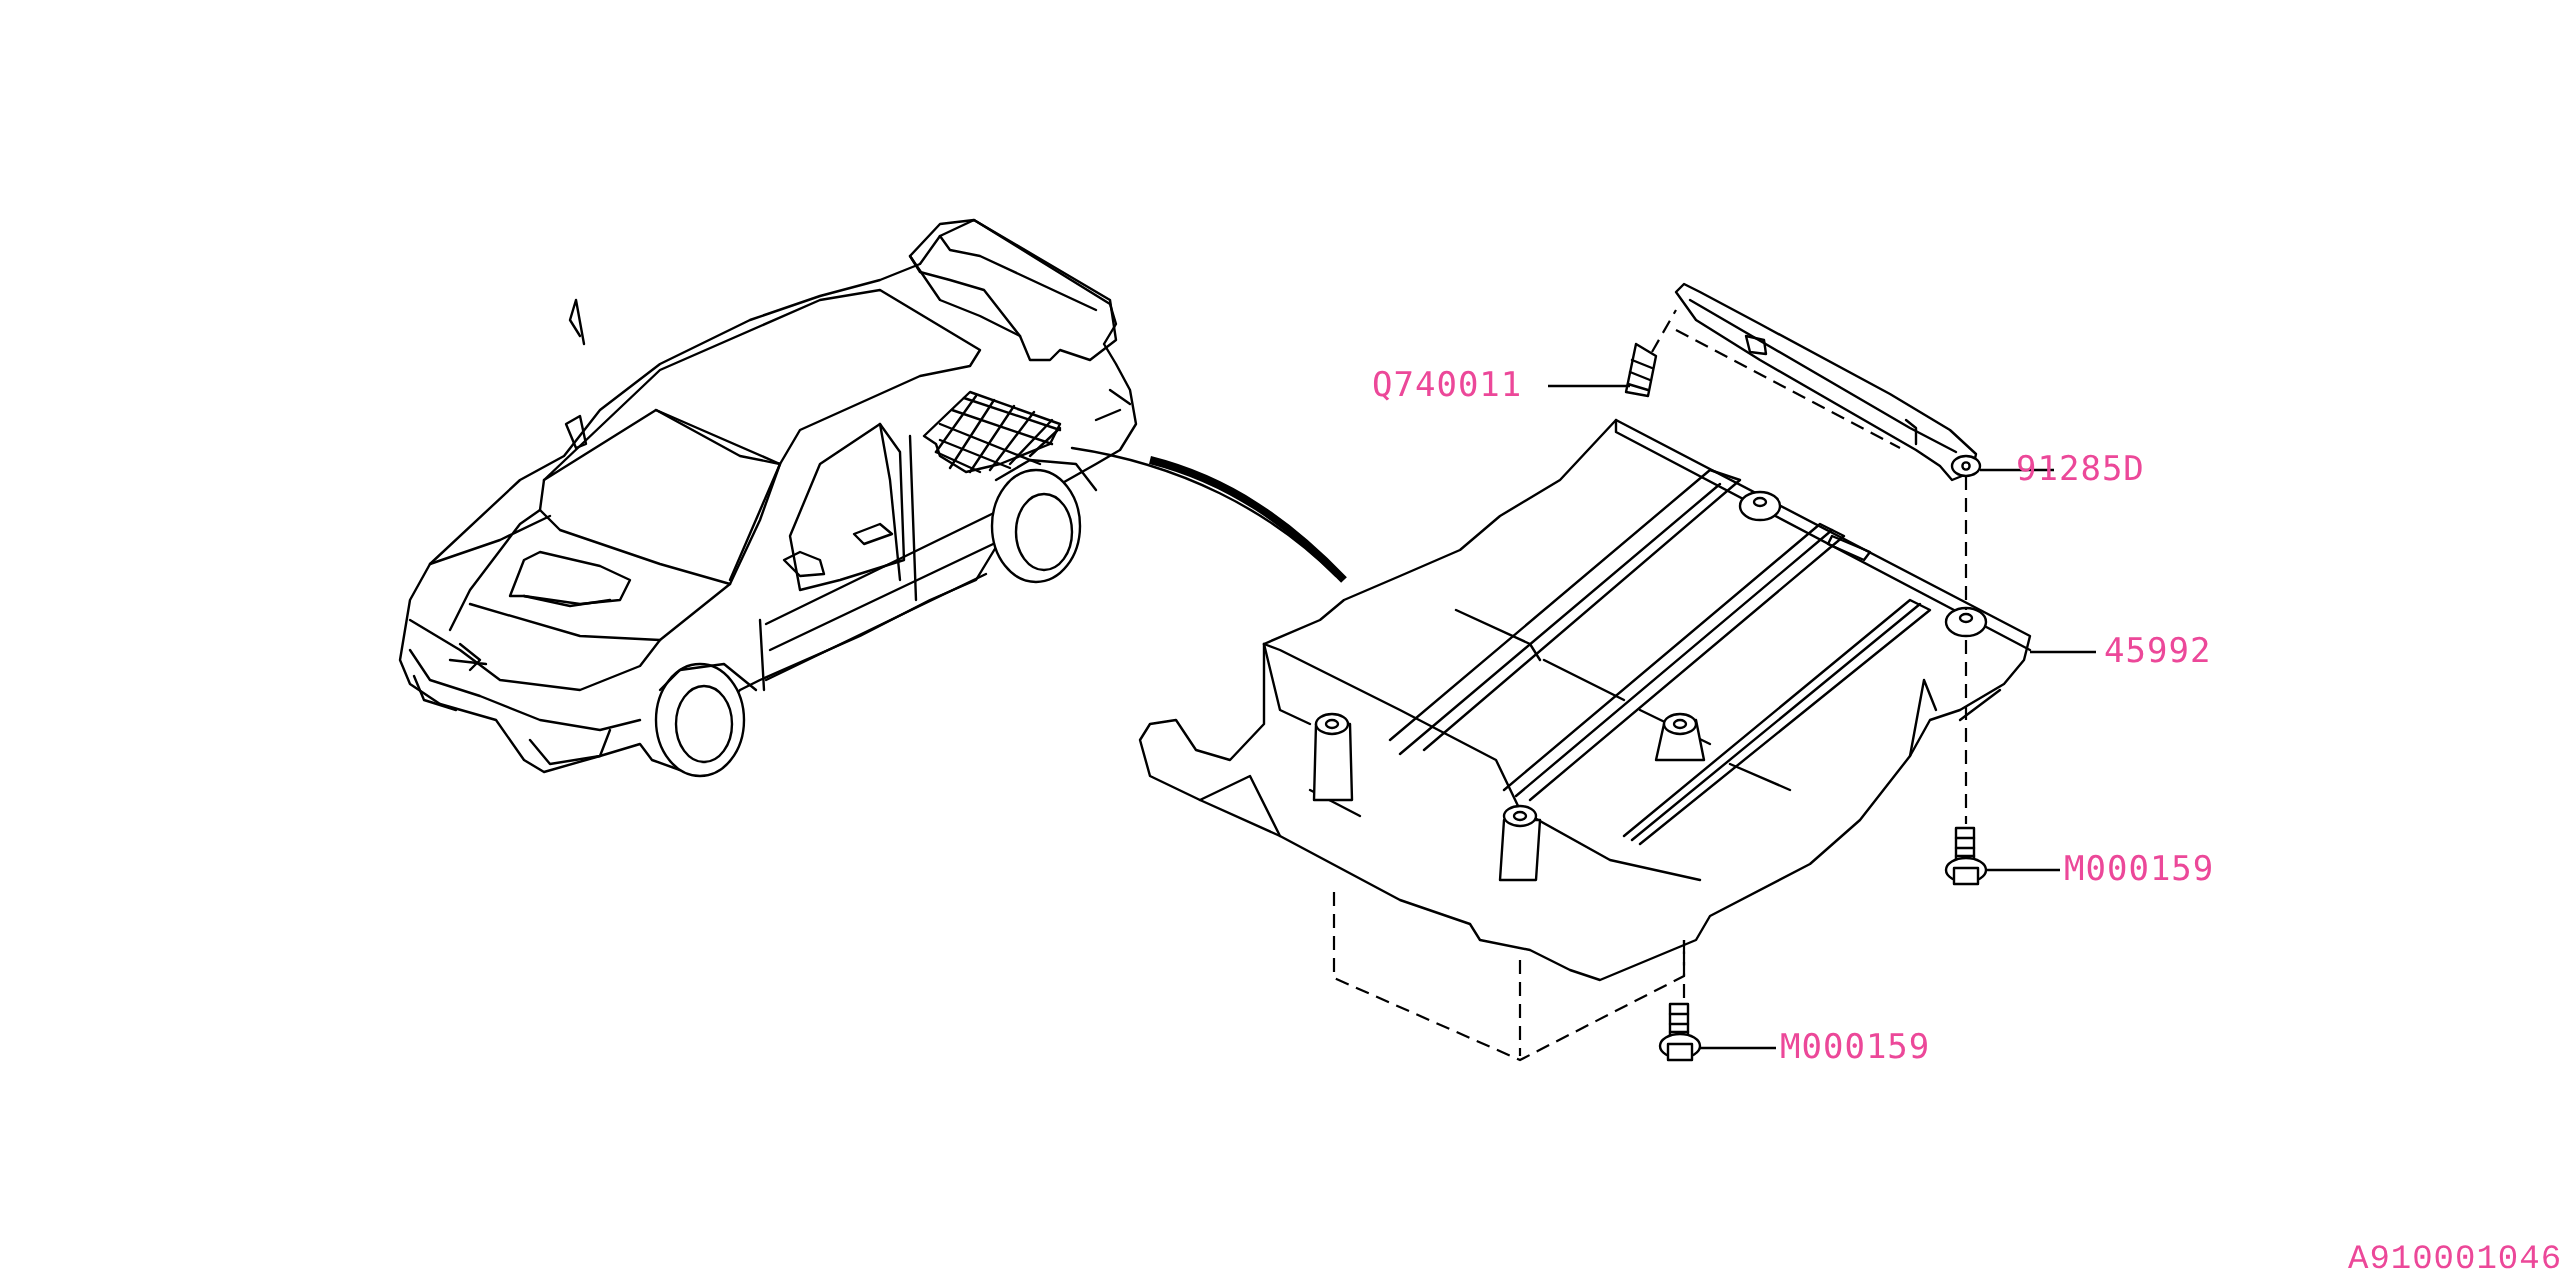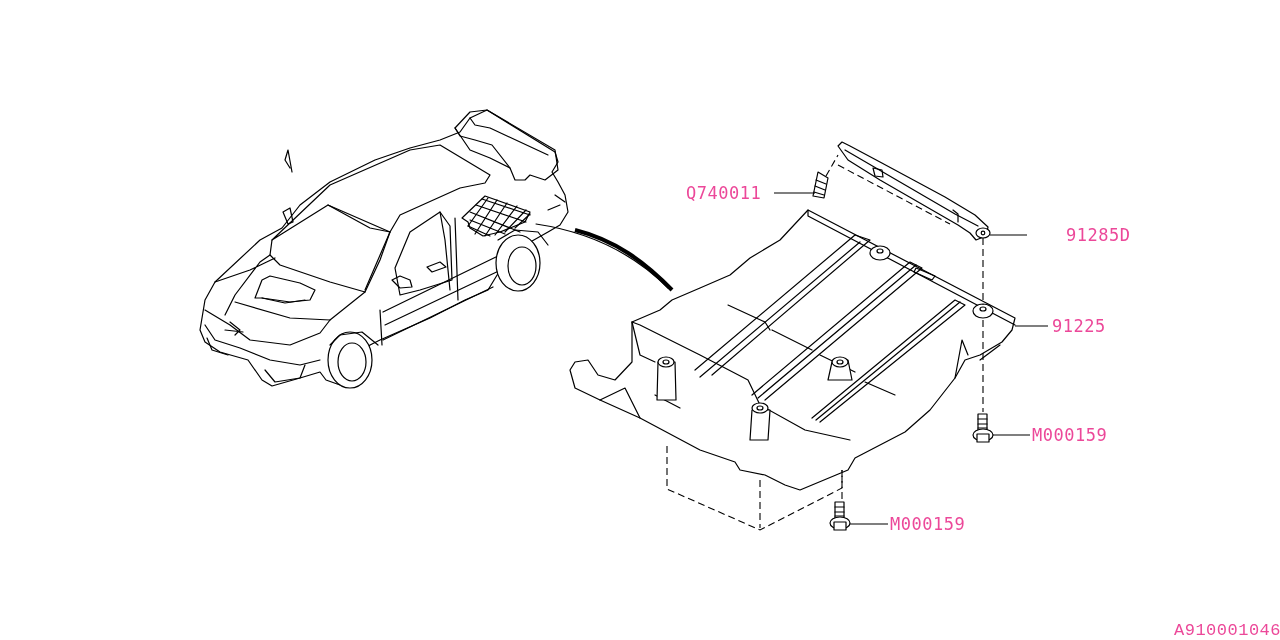--- a/index.html
+++ b/index.html
@@ -148,17 +148,17 @@
   </g>
 
   <line x1="774" y1="193" x2="815" y2="193" stroke="#000" stroke-width="1.2"></line>
   <line x1="990" y1="235" x2="1027" y2="235" stroke="#000" stroke-width="1.2"></line>
   <line x1="1015" y1="326" x2="1048" y2="326" stroke="#000" stroke-width="1.2"></line>
   <line x1="993" y1="435" x2="1030" y2="435" stroke="#000" stroke-width="1.2"></line>
   <line x1="850" y1="524" x2="888" y2="524" stroke="#000" stroke-width="1.2"></line>
 </svg>
 
 <div class="lbl" style="left:686px; top:185px;">Q740011</div>
-<div class="lbl" style="left:1066px; top:227px;">91285D</div>
-<div class="lbl" style="left:1052px; top:318px;">91225</div>
+<div class="lbl" style="left:1008px; top:227px;">91285D</div>
+<div class="lbl" style="left:1052px; top:318px;">45992</div>
 <div class="lbl" style="left:1032px; top:427px;">M000159</div>
 <div class="lbl" style="left:890px; top:516px;">M000159</div>
 <div class="lbl" style="left:1174px; top:622px;font-family:Liberation Mono, monospace;">A910001046</div>
 
 </body></html>

